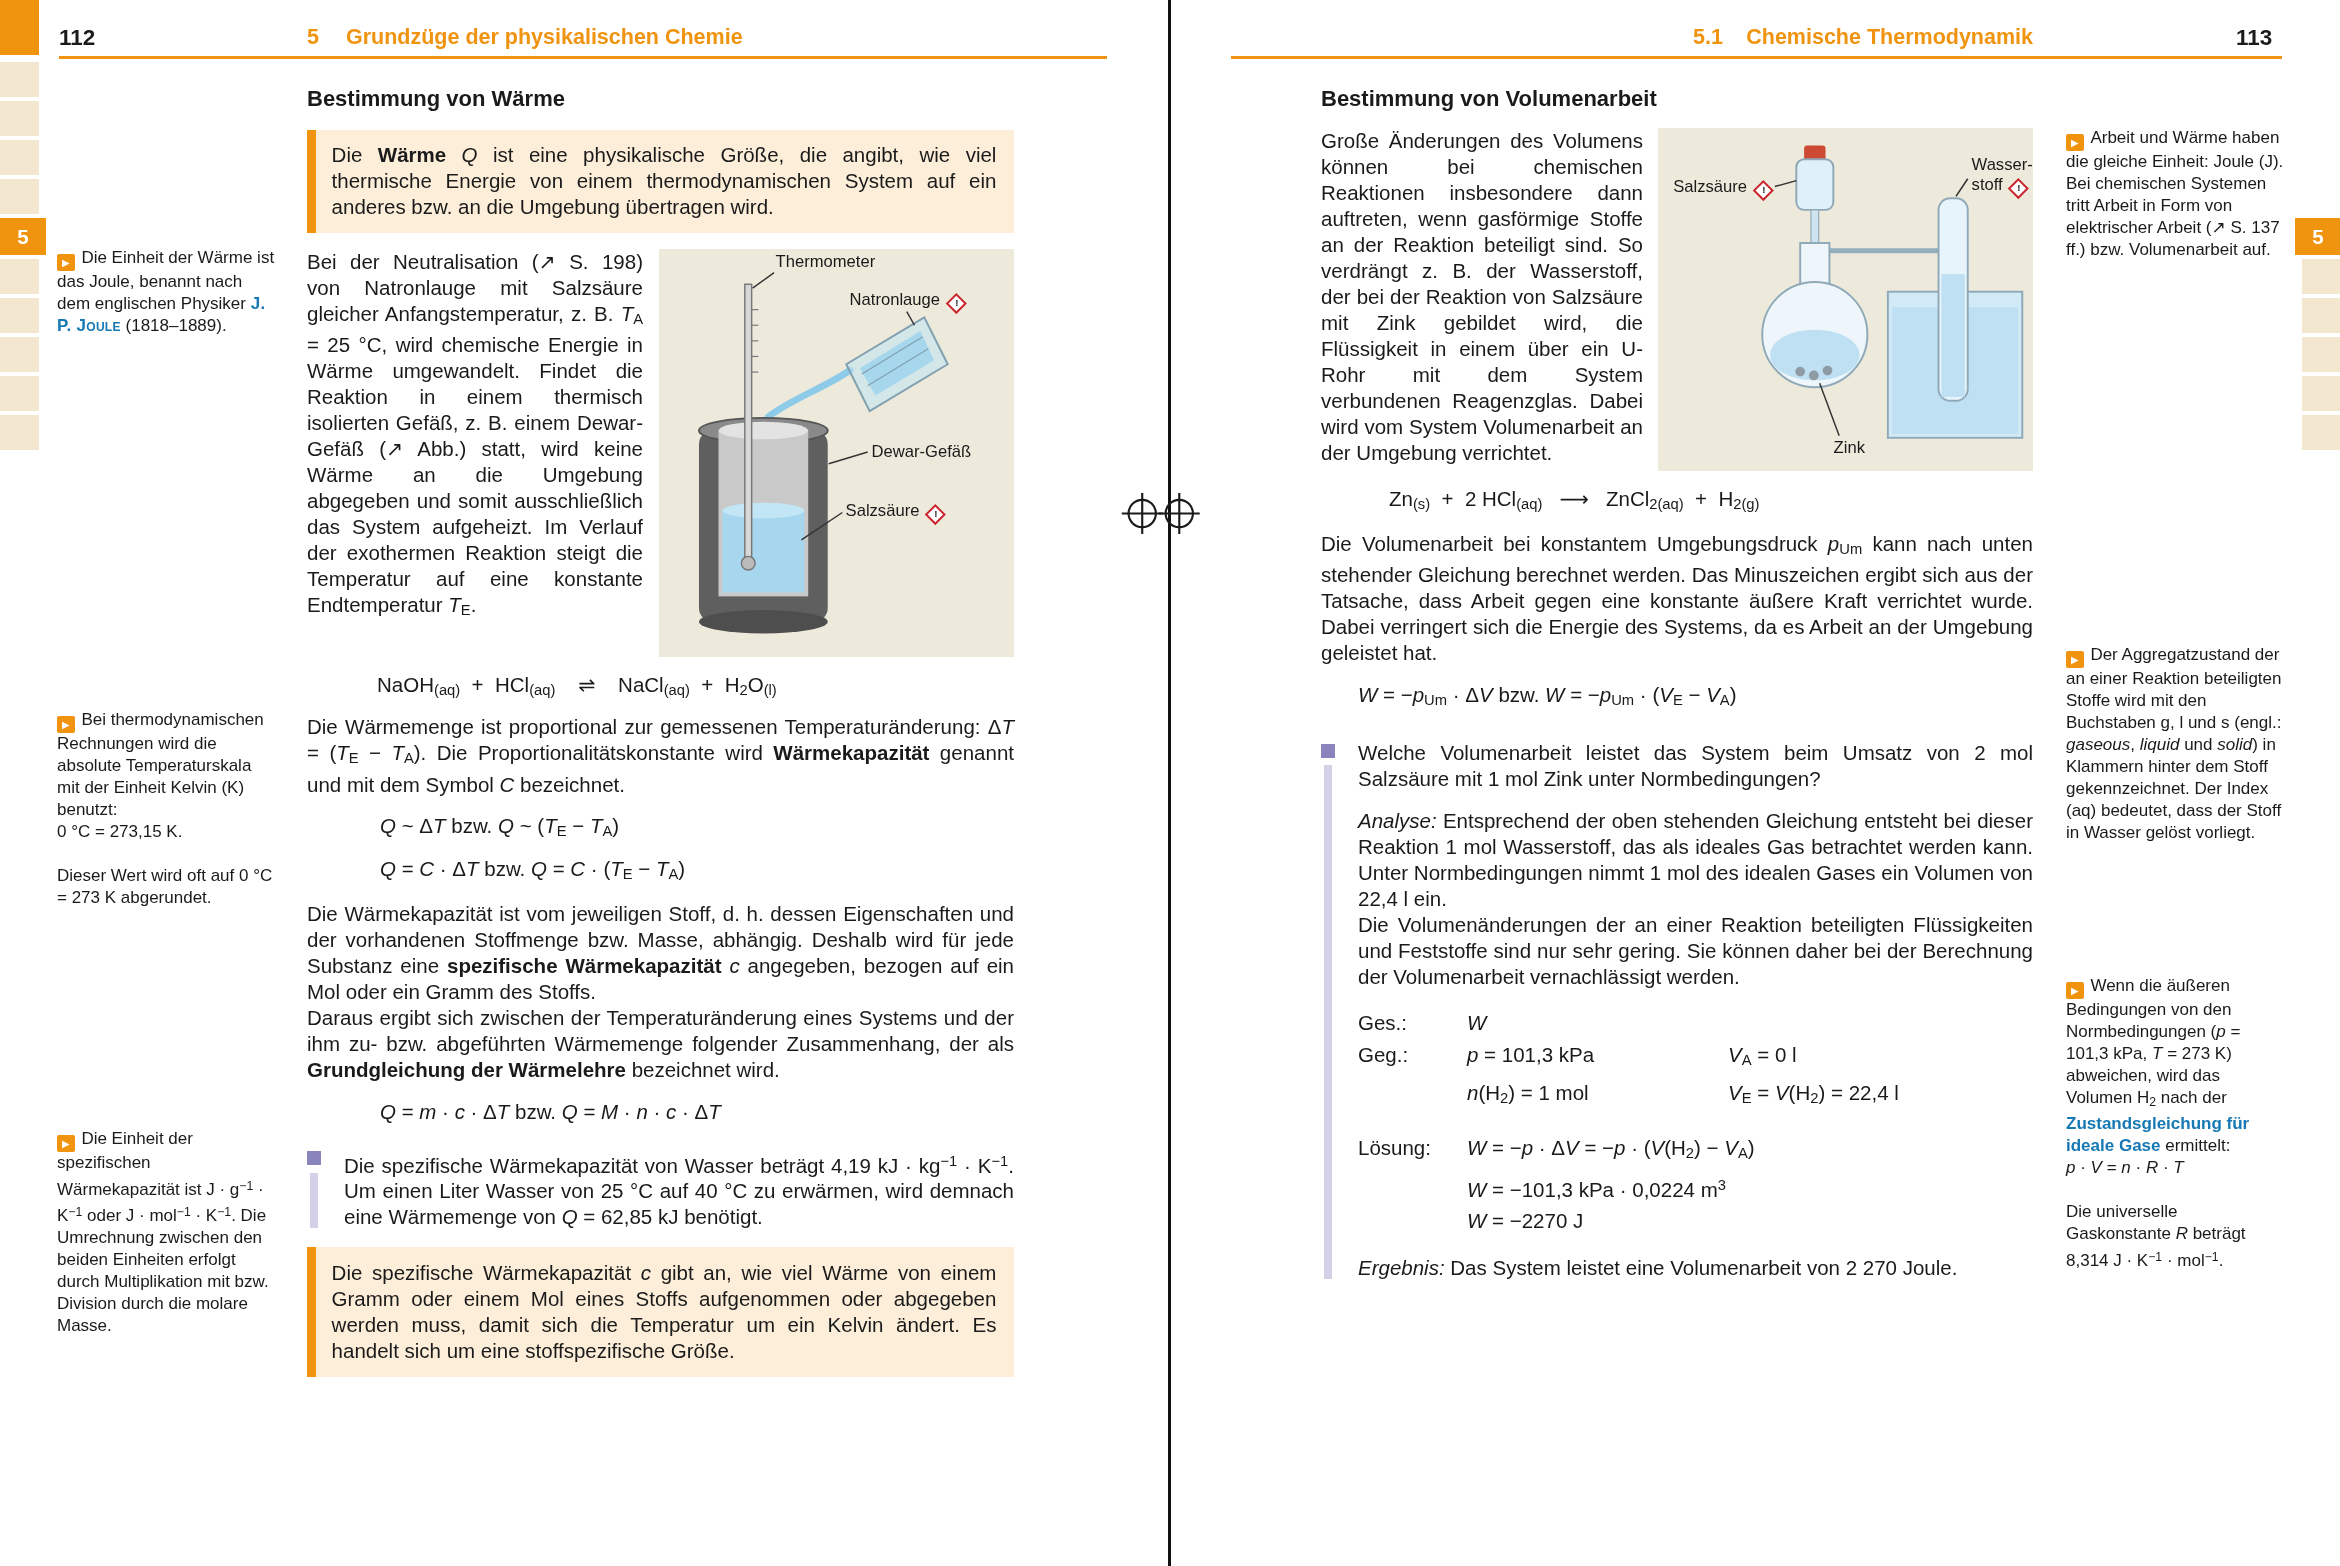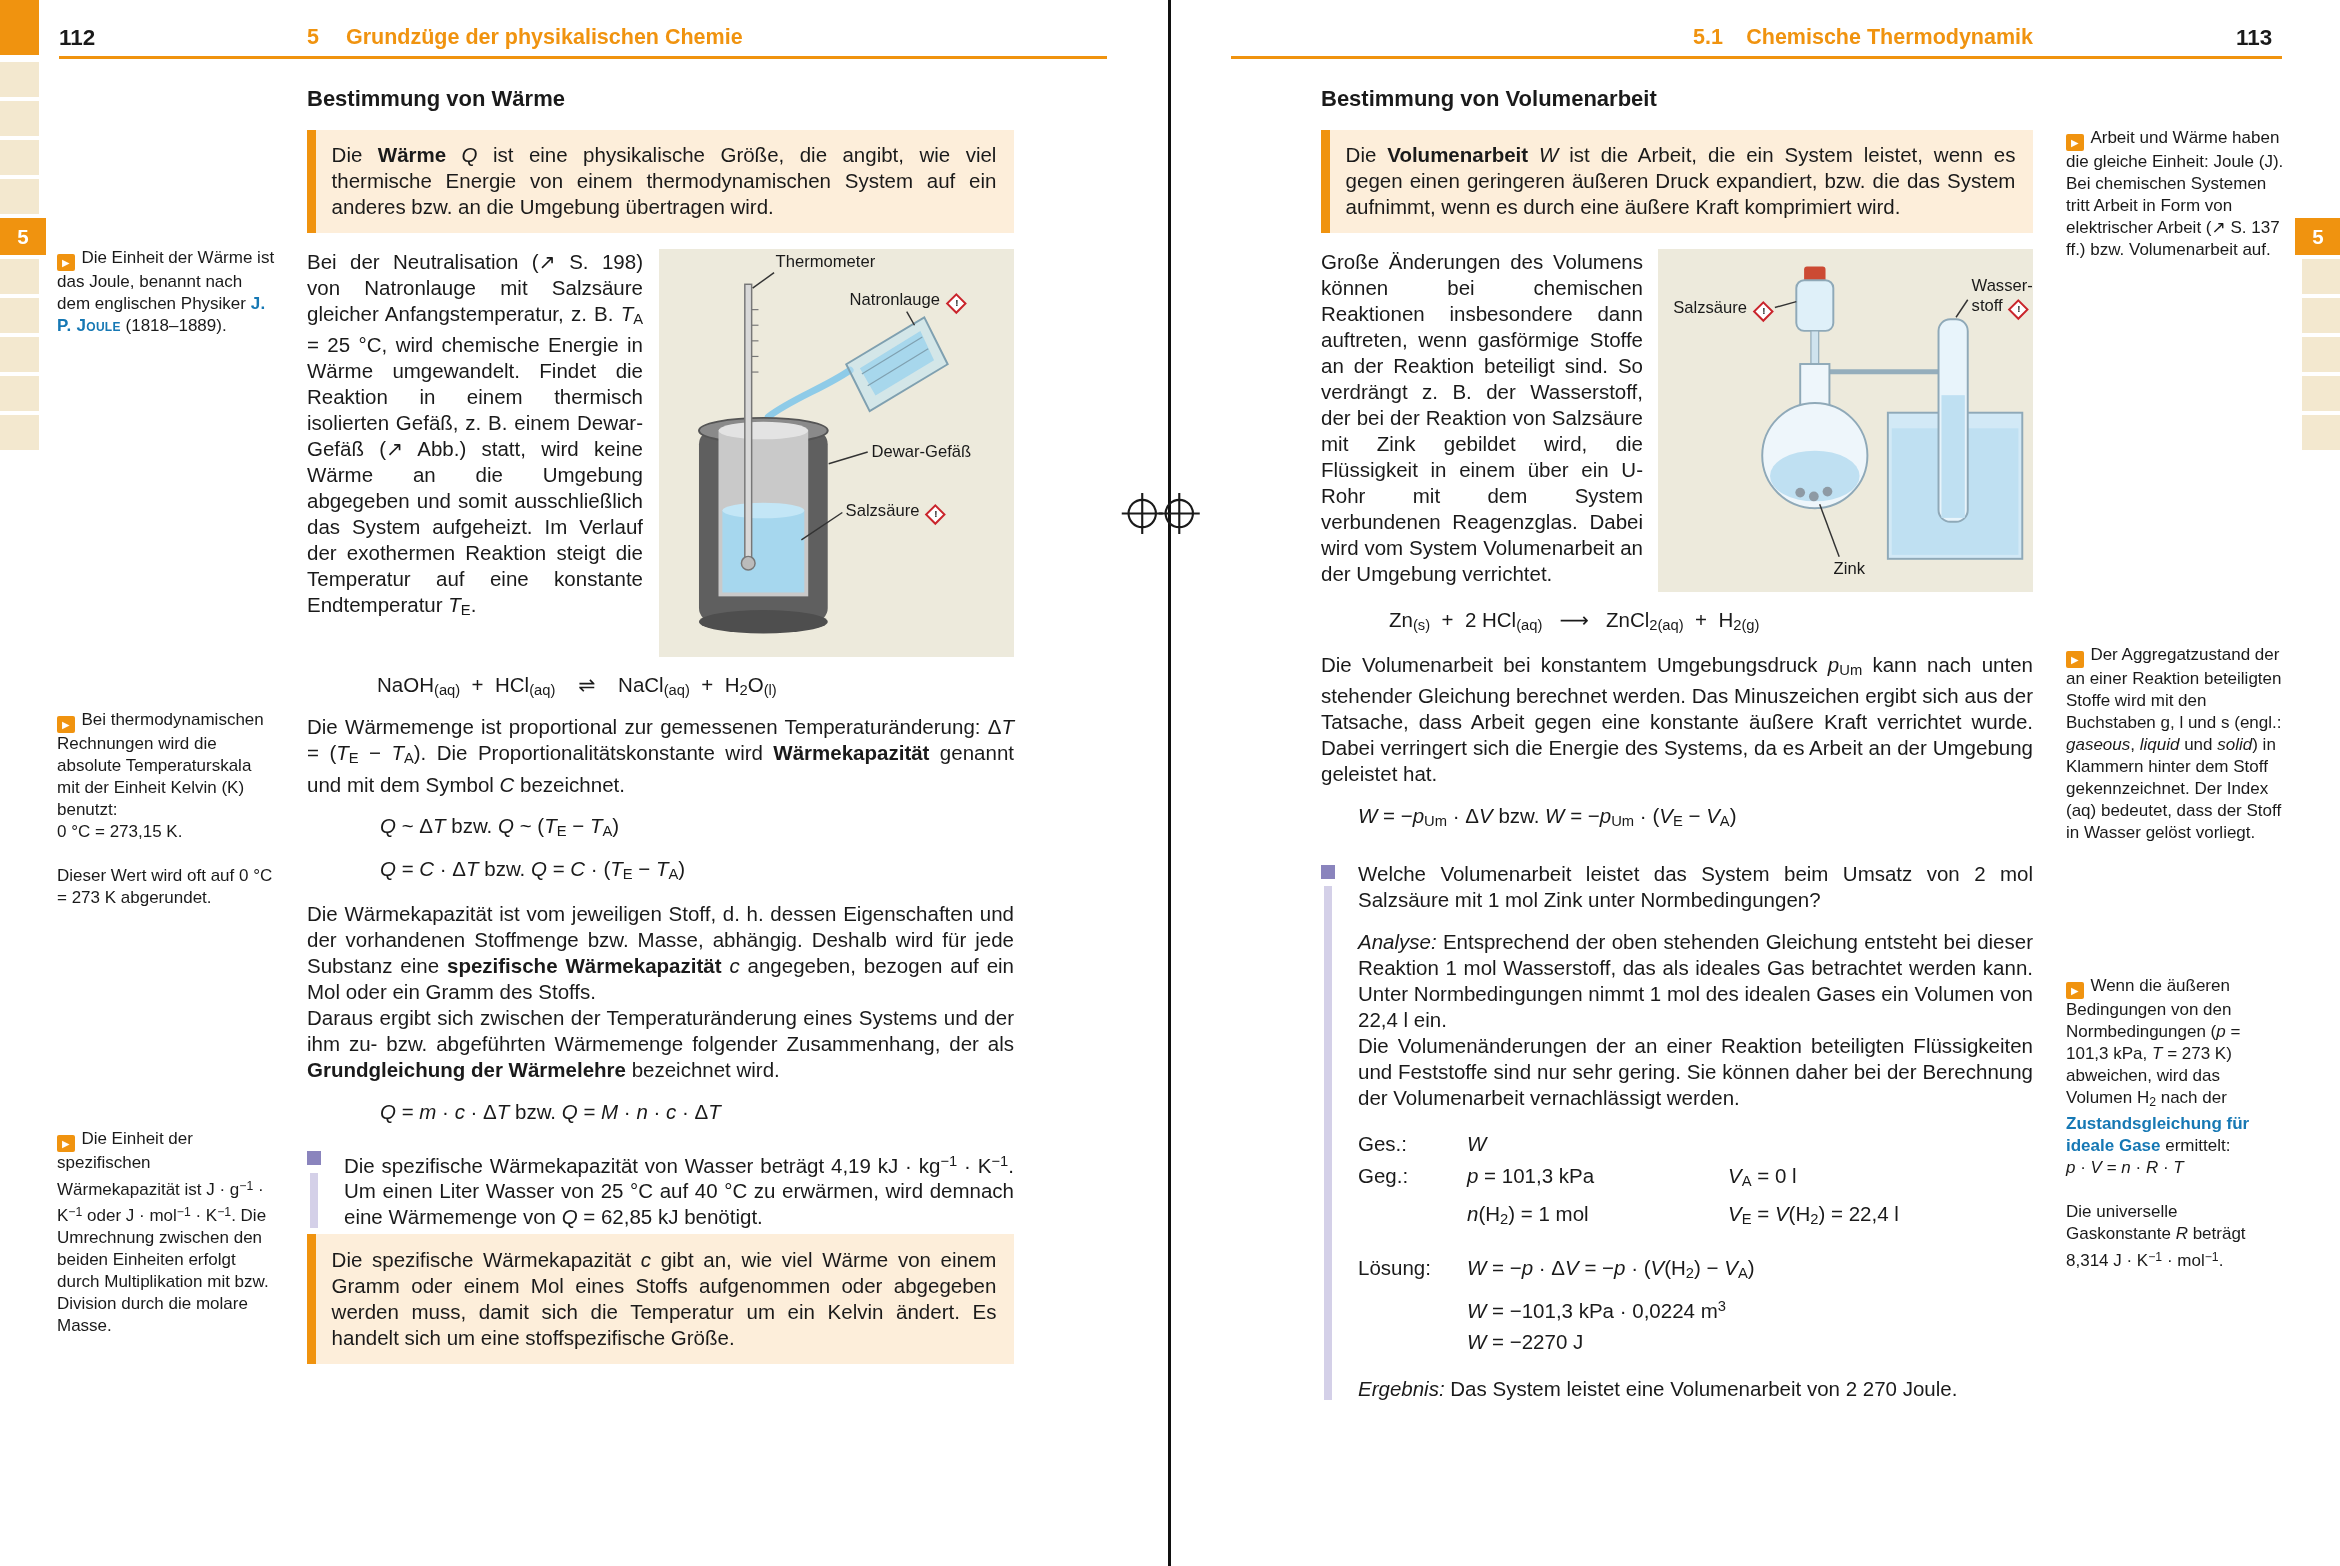--- a/index.html
+++ b/index.html
@@ -197,21 +197,21 @@
       <span style="width:93px">bzw.</span>
       <span><i>Q</i> = <i>M</i> · <i>n</i> · <i>c</i> · Δ<i>T</i></span>
     </div>
 
     <div class="example" style="margin-top:21.5px">
       <div class="ex-square"></div>
       <div class="ex-bar"></div>
       <div class="body-text">Die spezifische Wärmekapazität von Wasser beträgt 4,19 kJ · kg<sup>−1</sup> · K<sup>−1</sup>. Um einen Liter Wasser von 25 °C auf 40 °C zu erwärmen, wird demnach eine Wärmemenge von <i>Q</i> = 62,85 kJ benötigt.</div>
     </div>
 
-    <div class="info-box" style="margin-top:4px">
+    <div class="info-box" style="margin-top:17px">
       <span>Die spezifische Wärmekapazität <i>c</i> gibt an, wie viel Wärme von einem Gramm oder einem Mol eines Stoffs aufgenommen oder abgegeben werden muss, damit sich die Temperatur um ein Kelvin ändert. Es handelt sich um eine stoffspezifische Größe.</span>
     </div>
 
   </div>
 
   <div class="gutter"></div>
   <svg class="abs" style="left:1112px;top:484px" width="117" height="59" viewBox="0 0 120 60">
     <g stroke="#1a1a1a" stroke-width="2.2" fill="none">
       <circle cx="31" cy="30" r="14"></circle>
       <line x1="10" y1="30" x2="52" y2="30"></line>
@@ -237,23 +237,20 @@
     <span class="note-icon">▶</span><span>Der Aggregatzustand der an einer Reaktion beteiligten Stoffe wird mit den Buchstaben g, l und s (engl.: <i>gaseous</i>, <i>liquid</i> und <i>solid</i>) in Klammern hinter dem Stoff gekennzeichnet. Der Index (aq) bedeutet, dass der Stoff in Wasser gelöst vorliegt.</span>
   </div>
   <div class="abs margin-note" style="left:2066px;top:975px;width:220px">
     <span class="note-icon">▶</span><span>Wenn die äußeren Bedingungen von den Normbedingungen (<i>p</i> = 101,3 kPa, <i>T</i> = 273 K) abweichen, wird das Volumen H<sub>2</sub> nach der <span class="link">Zustandsgleichung für ideale Gase</span> ermittelt:<br><i>p</i> · <i>V</i> = <i>n</i> · <i>R</i> · <i>T</i><br><br>Die universelle Gaskonstante <i>R</i> beträgt 8,314 J · K<sup>−1</sup> · mol<sup>−1</sup>.</span>
   </div>
 
   <div class="abs flow" style="left:1321px;top:86px;width:712px">
 
     <div class="section-title">Bestimmung von Volumenarbeit</div>
 
-    <div class="info-box" style="margin-top:17.6px">
-      <span>Die <b>Volumenarbeit</b> <i>W</i> ist die Arbeit, die ein System leistet, wenn es gegen einen geringeren äußeren Druck expandiert, bzw. die das System aufnimmt, wenn es durch eine äußere Kraft komprimiert wird.</span>
-    </div>
 
     <div style="display:flex;margin-top:15.6px">
       <div class="body-text" style="width:322px">Große Änderungen des Volumens können bei chemischen Reaktionen insbesondere dann auftreten, wenn gasförmige Stoffe an der Reaktion beteiligt sind. So verdrängt z. B. der Wasserstoff, der bei der Reaktion von Salzsäure mit Zink gebildet wird, die Flüssigkeit in einem über ein U-Rohr mit dem System verbundenen Reagenzglas. Dabei wird vom System Volumenarbeit an der Umgebung verrichtet.</div>
 
       <figure class="fig" style="width:375px;height:343px;margin-left:14.6px">
         <svg viewBox="0 0 385 352">
 
           <g>
             <rect x="236" y="168" width="138" height="150" fill="#d2e9f6" stroke="#8fa9b8" stroke-width="2"></rect>
             <rect x="240" y="184" width="130" height="130" fill="#bfe0f2"></rect>

